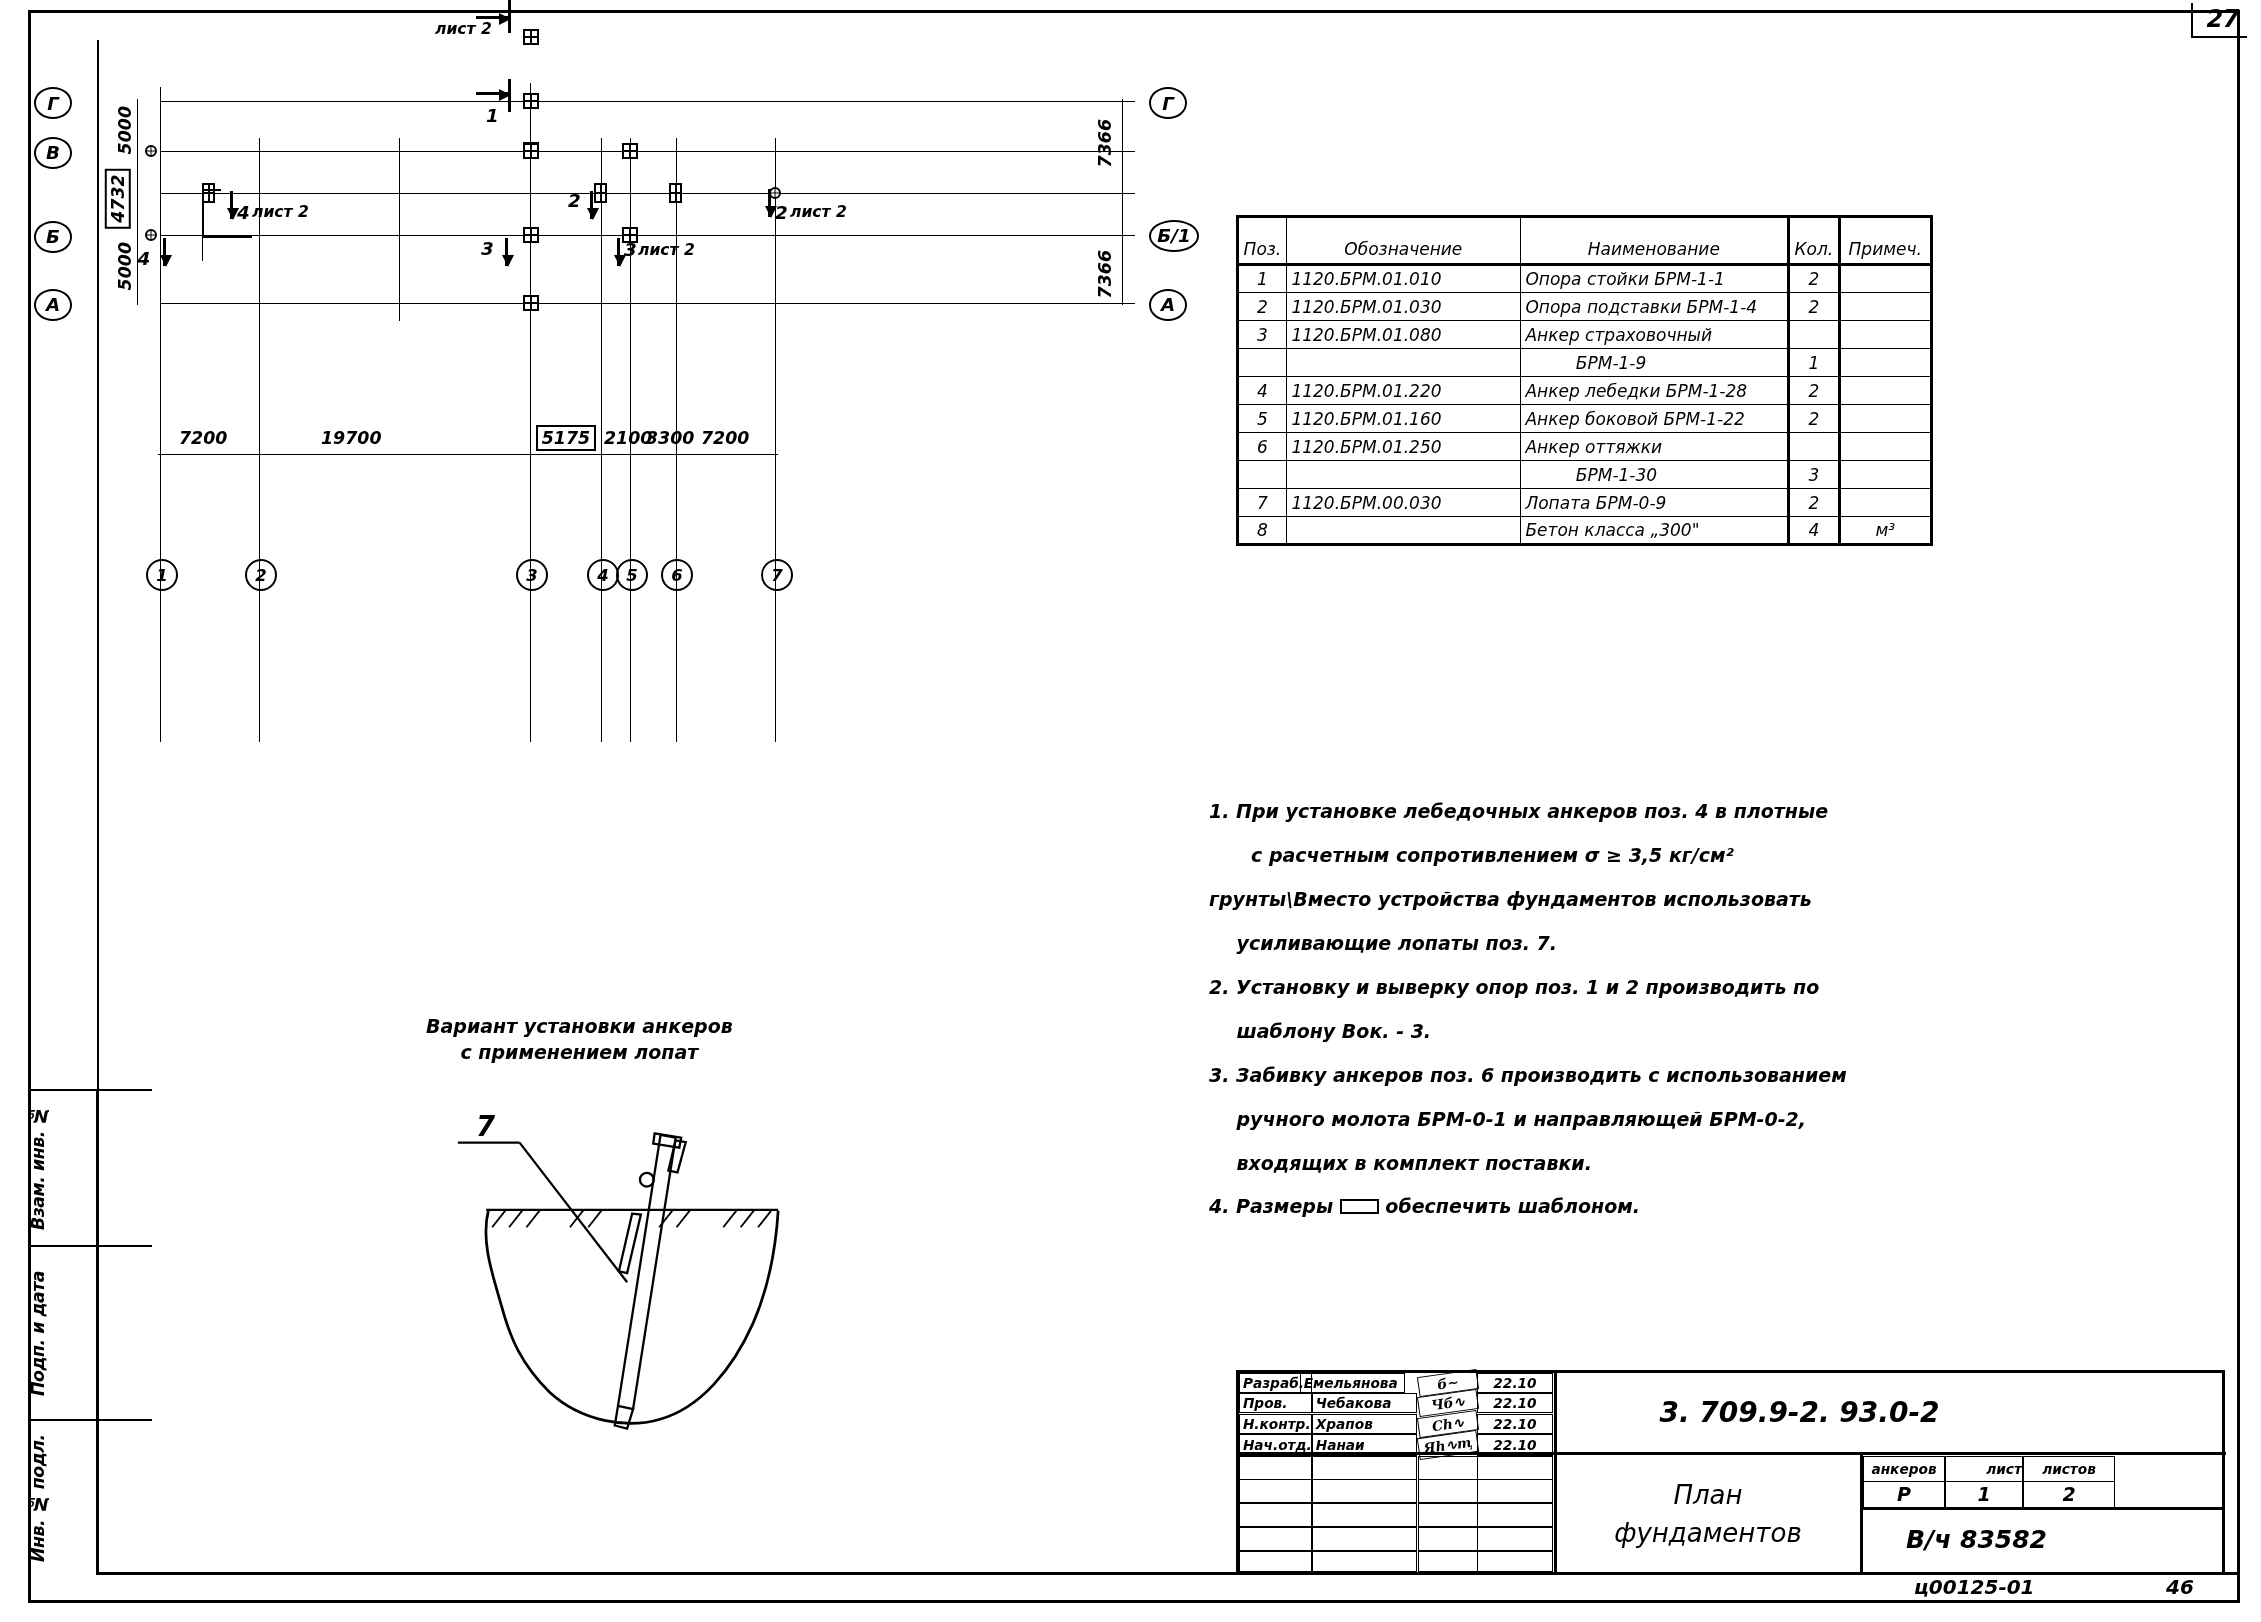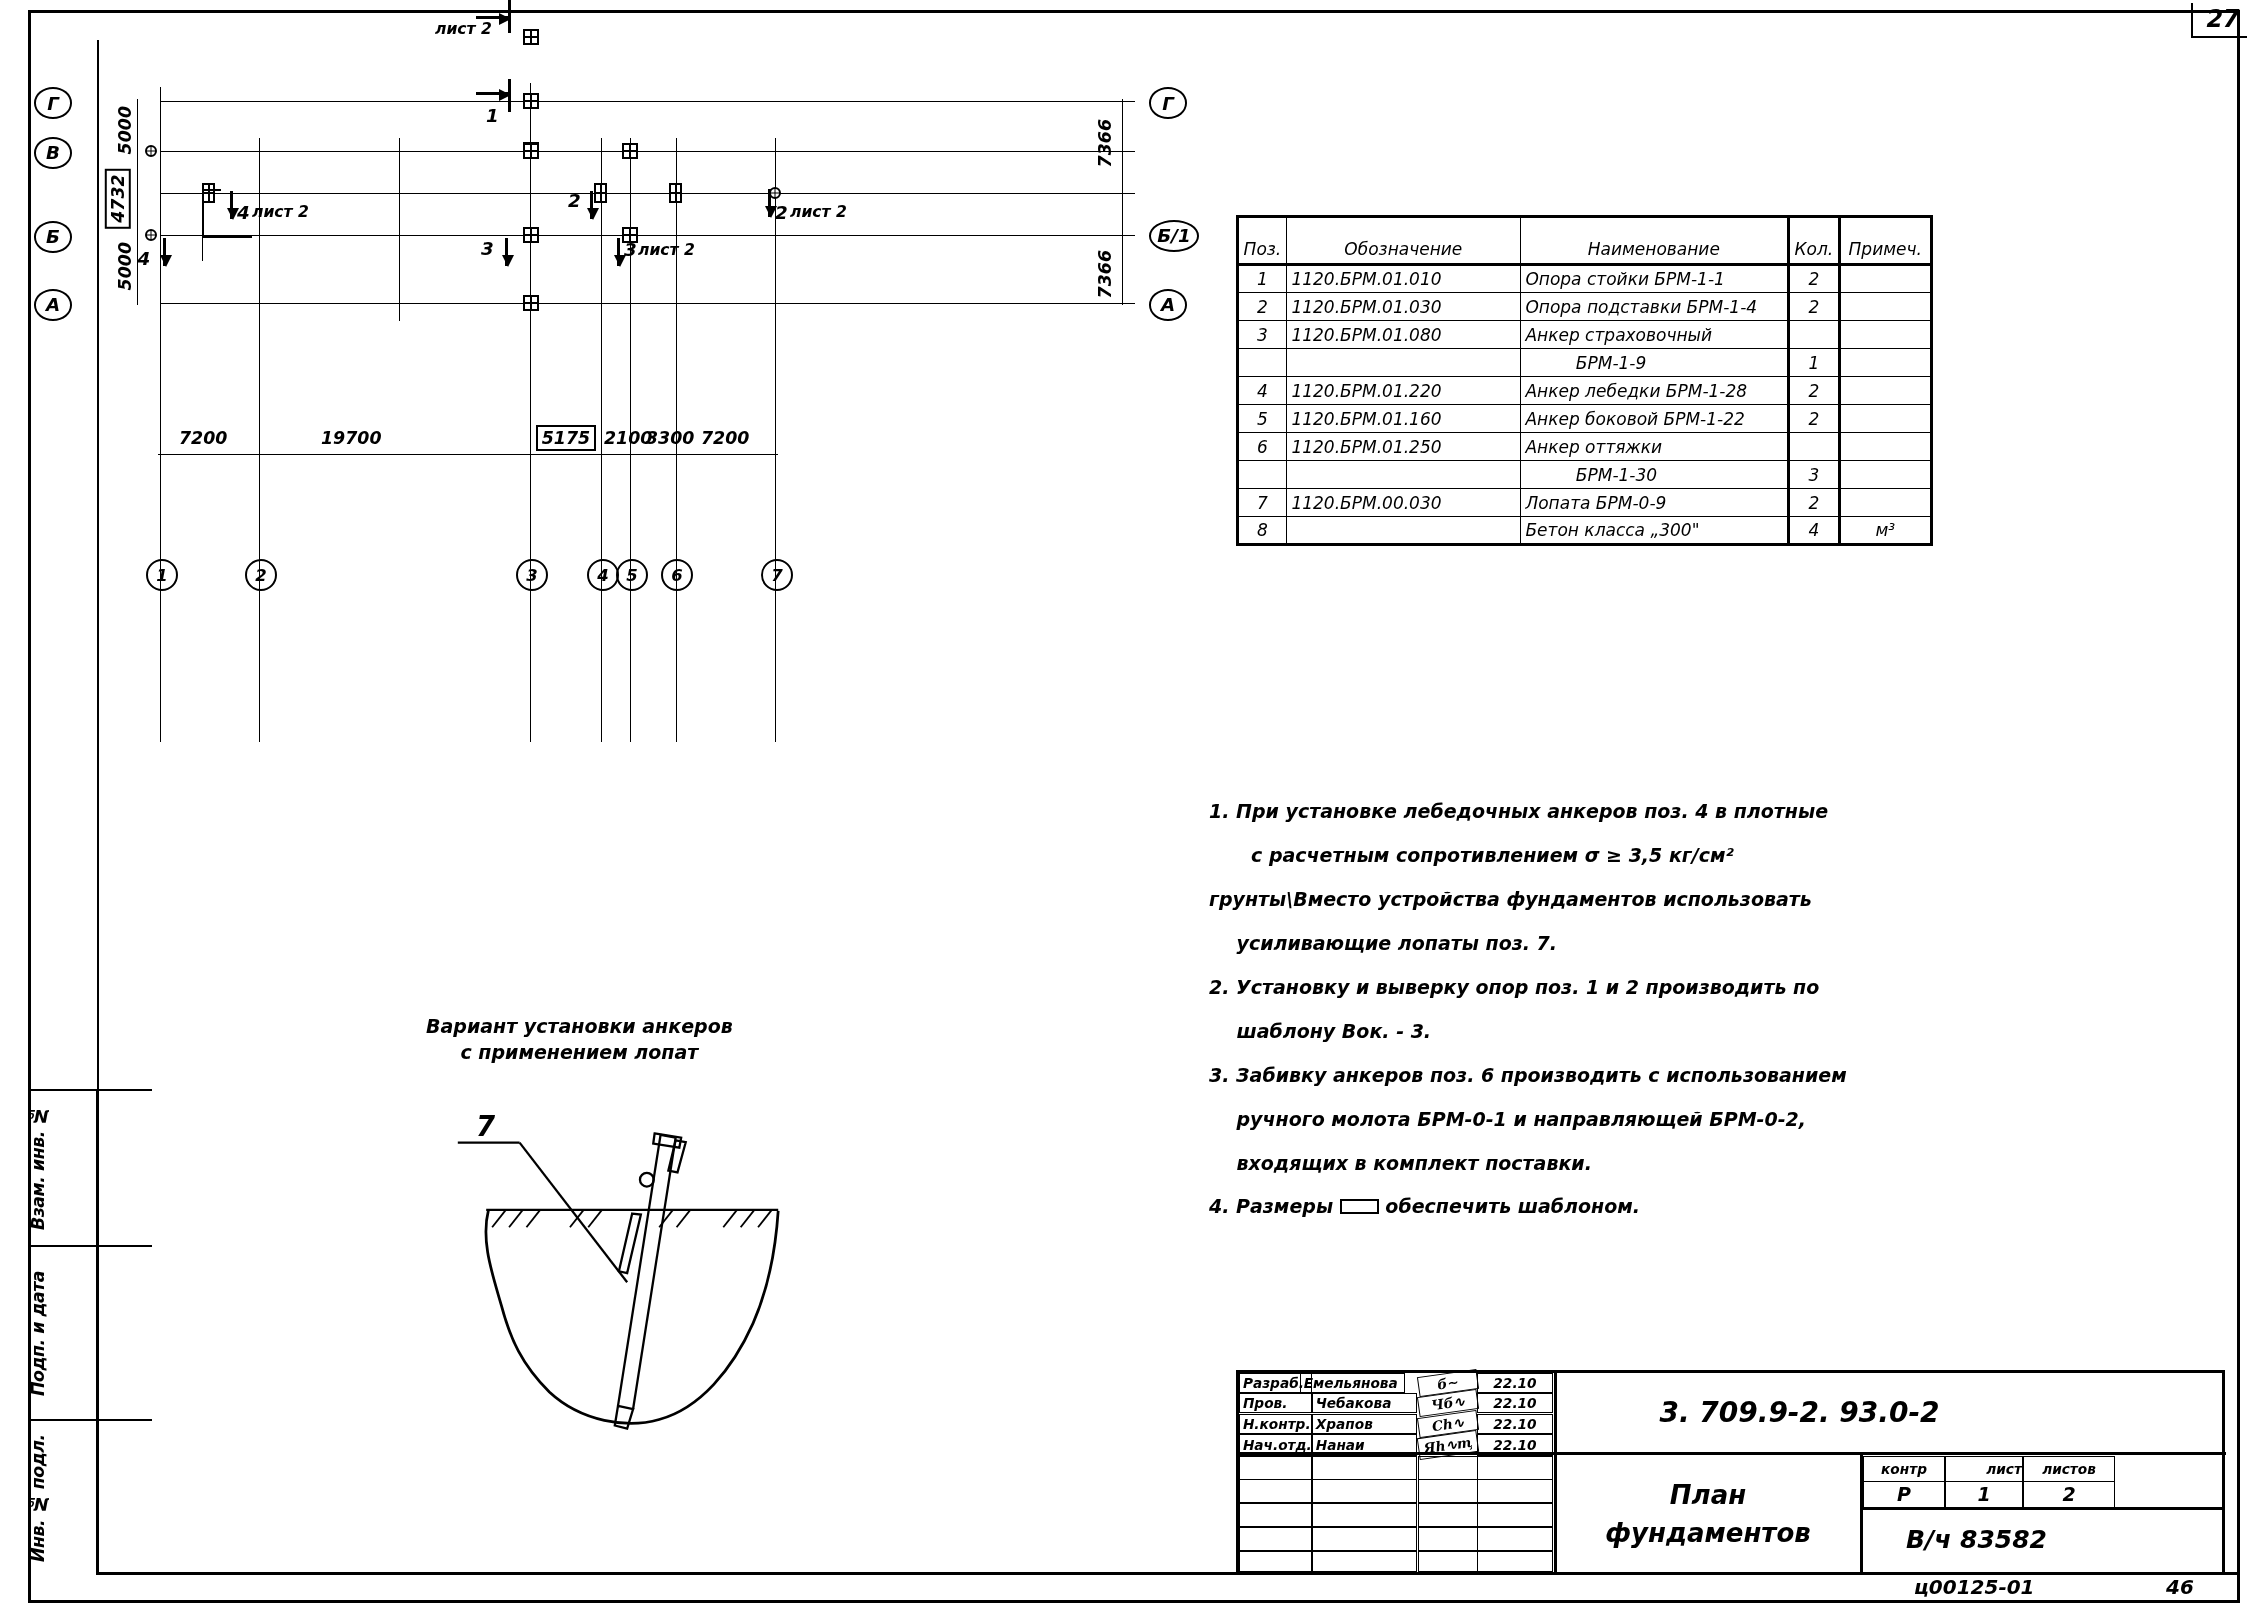--- a/index.html
+++ b/index.html
@@ -77,21 +77,21 @@
   .note .ind2{padding-left:42px;}
   .minibox{display:inline-block;width:39px;height:15.6px;border:2.7px solid #000;vertical-align:-0.9px;box-sizing:border-box;}
 
   
   #tb{position:absolute;left:1236px;top:1370px;width:989px;height:205px;}
   #tb .cell{position:absolute;border:1.4px solid #000;box-sizing:border-box;font-size:13.7px;font-style:italic;font-weight:700;
             display:flex;align-items:center;padding-left:2.7px;white-space:nowrap;overflow:hidden;}
   #tb .ctr{justify-content:center;padding-left:0;}
   .sigscribble{font-size:16.5px;font-family:"DejaVu Serif",serif;font-style:italic;transform:rotate(-8deg);}
   #tb-code{position:absolute;left:321px;top:3.7px;width:485px;height:78px;display:flex;align-items:center;justify-content:center;font-size:28px;font-style:italic;font-weight:700;}
-  #tb-name{position:absolute;left:321px;top:85px;width:302px;height:119px;display:flex;flex-direction:column;align-items:center;justify-content:center;font-size:26px;font-style:italic;font-weight:700;line-height:1.45;border-radius:28px;}
+  #tb-name{position:absolute;left:321px;top:85px;width:302px;height:119px;display:flex;flex-direction:column;align-items:center;justify-content:center;font-size:26px;font-style:italic;font-weight:400;line-height:1.45;border-radius:28px;}
   #tb-org{position:absolute;left:626px;top:142px;width:229px;height:55px;display:flex;align-items:center;justify-content:center;font-size:25px;font-style:italic;font-weight:700;}
   .thickline{position:absolute;background:#000;}
   #bottomstrip{position:absolute;left:97px;top:1572px;width:2142px;height:31px;border-top:3.2px solid #000;}
   #bs-code{position:absolute;left:1914px;top:1575px;font-size:20px;font-style:italic;font-weight:700;}
   #bs-pg{position:absolute;left:2166px;top:1575px;font-size:20px;font-style:italic;font-weight:700;}
 </style>
 </head>
 <body>
 
 <div class="abs" id="sheet-border"></div>
@@ -459,21 +459,21 @@
   <div class="cell" style="left:182px;top:181px;width:60px;height:21px;"></div>
   <div class="cell" style="left:241px;top:181px;width:76px;height:21px;"></div>
 
   <div id="tb-code">3. 709.9-2. 93.0-2</div>
 
   <div id="tb-name">
     <span>План</span>
     <span>фундаментов</span>
   </div>
 
-  <div class="cell ctr" style="left:627px;top:86px;width:82px;height:26px;font-size:13.7px;">контр</div>
+  <div class="cell ctr" style="left:627px;top:86px;width:82px;height:26px;font-size:13.7px;">анкеров</div>
   <div class="cell ctr" style="left:709px;top:86px;width:78px;height:26px;font-size:13.7px;padding-left:40px;">лист</div>
   <div class="cell ctr" style="left:787px;top:86px;width:92px;height:26px;font-size:13.7px;">листов</div>
   <div class="cell ctr" style="left:627px;top:111px;width:82px;height:26.6px;font-size:19px;">Р</div>
   <div class="cell ctr" style="left:709px;top:111px;width:78px;height:26.6px;font-size:19px;">1</div>
   <div class="cell ctr" style="left:787px;top:111px;width:92px;height:26.6px;font-size:19px;">2</div>
 
   <div id="tb-org">В/ч 83582</div>
 </div>
 
 <div class="abs" id="bottomstrip"></div>

